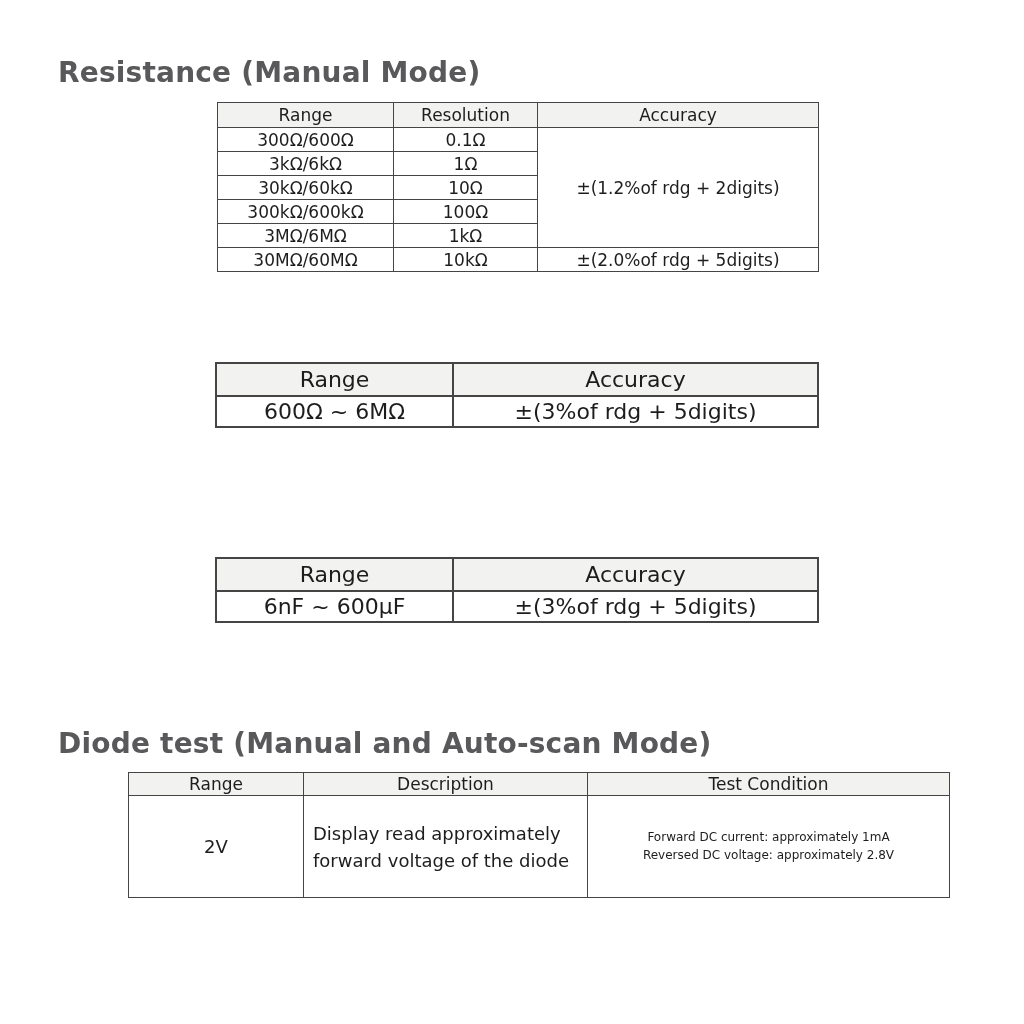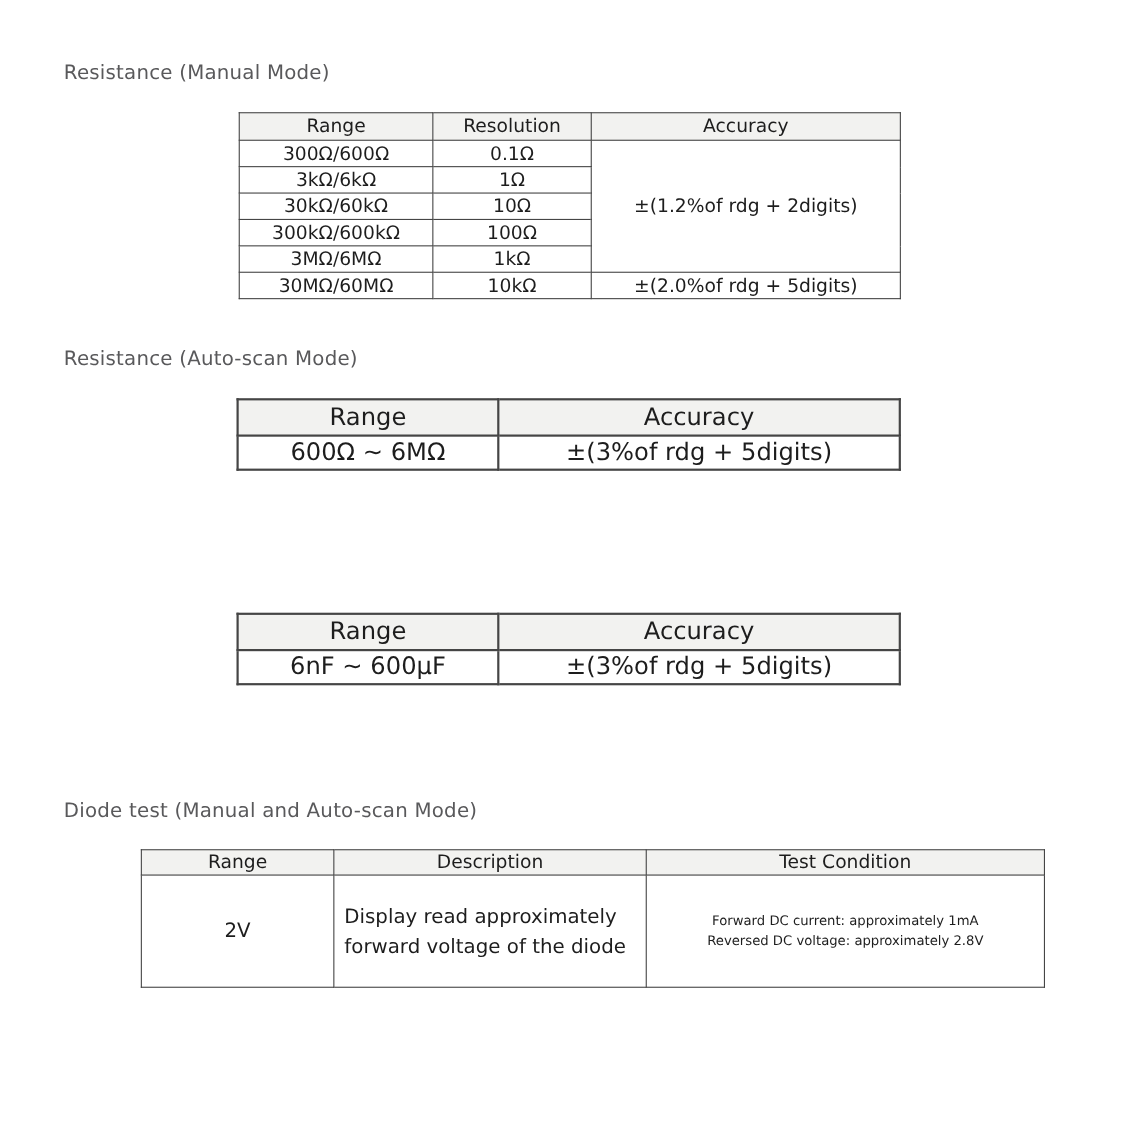--- a/index.html
+++ b/index.html
@@ -4,21 +4,21 @@
 <style>
   html,body { margin:0; padding:0; }
   body {
     width:1024px; height:1024px; background:#ffffff;
     font-family:"DejaVu Sans","Liberation Sans",sans-serif;
   }
   .page { position:relative; width:1024px; height:1024px; background:#ffffff; overflow:hidden; }
 
   .sec-title {
     position:absolute; left:58px;
-    font-weight:normal; font-size:18px; letter-spacing:0.2px;
+    font-weight:bold; font-size:28px; letter-spacing:0.2px;
     color:#59595b; white-space:nowrap;
   }
   #title-1 { top:56px; }
   #title-2 { top:316px; }
   #title-3 { top:512px; }
   #title-4 { top:727px; }
 
   table {
     position:absolute; border-collapse:collapse; table-layout:fixed;
     color:#1d1d1d; background:#ffffff;
@@ -94,21 +94,20 @@
         <td>1kΩ</td>
       </tr>
       <tr>
         <td>30MΩ/60MΩ</td>
         <td>10kΩ</td>
         <td>±(2.0%of rdg + 5digits)</td>
       </tr>
     </tbody>
   </table>
 
-  <div id="title-2" class="sec-title">Resistance (Auto-scan Mode)</div>
 
   <table class="big t2">
     <colgroup>
         <col style="width:237px">
         <col style="width:365px">
       </colgroup>
     <thead>
       <tr>
         <th>Range</th>
         <th>Accuracy</th>

